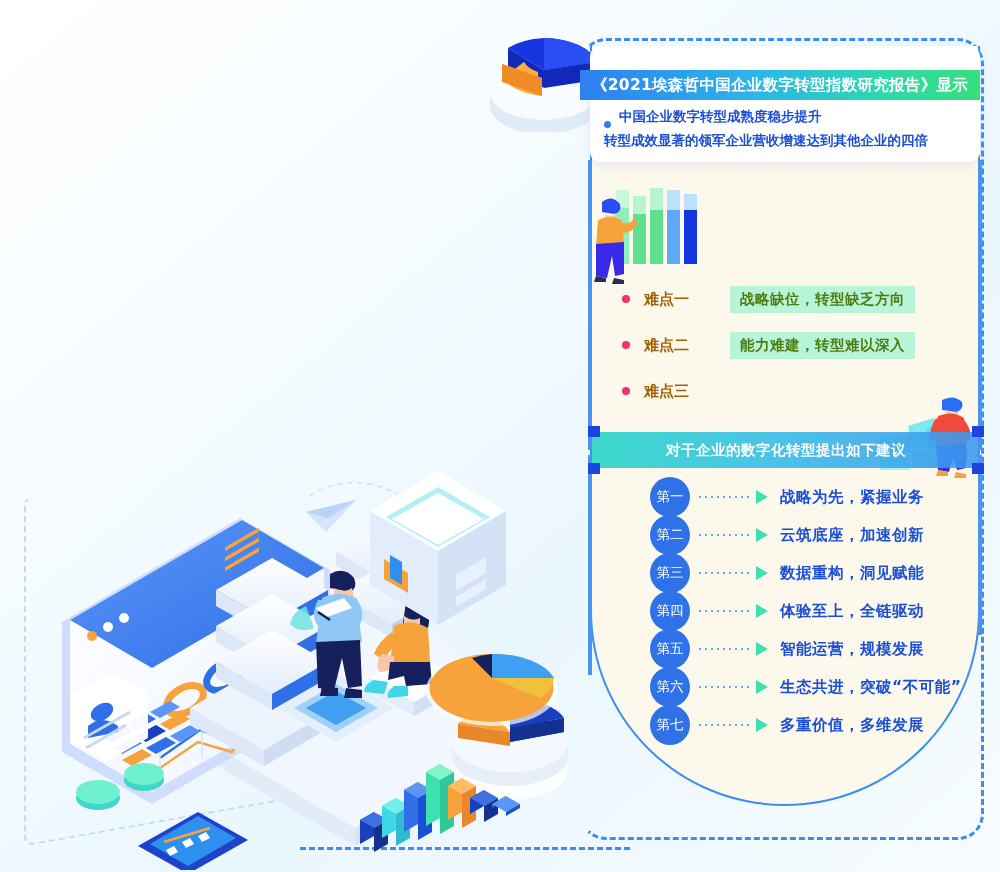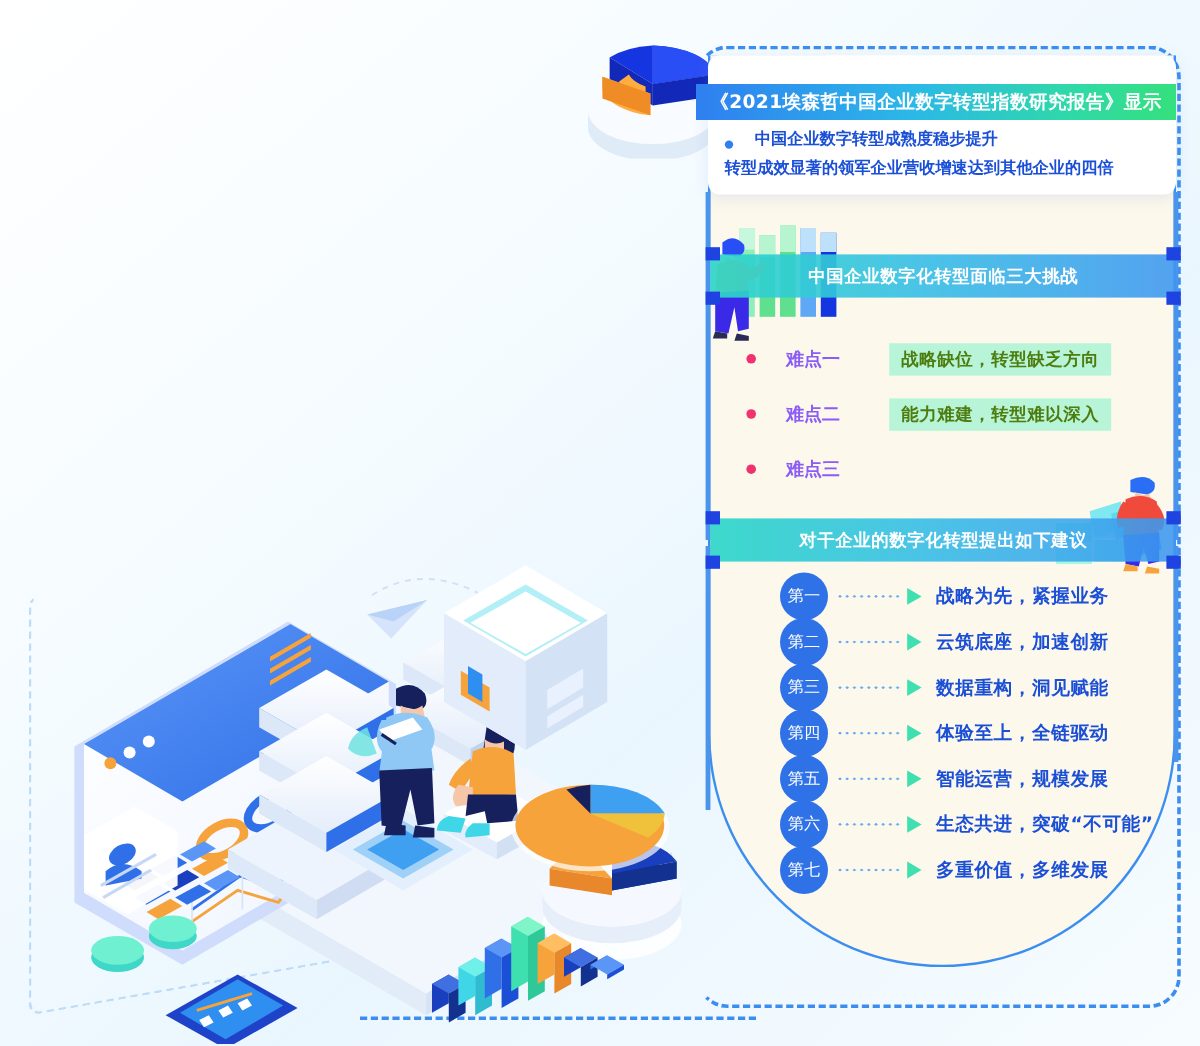--- a/index.html
+++ b/index.html
@@ -48,21 +48,21 @@
   .title-bar{
     position:absolute;left:580px;top:70px;width:400px;height:30px;
     background:linear-gradient(90deg,#2f7ff0 0%,#2bb8e8 45%,#2fd9a8 78%,#35e07d 100%);
     display:flex;align-items:center;justify-content:center;
     color:#fff;font-size:15.5px;font-weight:bold;letter-spacing:.3px;
   }
   .bullet-block{
     position:absolute;left:604px;top:104px;width:376px;
     color:#1a4fd6;font-size:13.5px;line-height:24px;font-weight:bold;
   }
-  .bullet-row{display:flex;align-items:center;gap:18px;}
+  .bullet-row{display:flex;align-items:flex-end;gap:8px;}
   .dot-blue{
     width:7px;height:7px;border-radius:50%;background:#2f7ff0;
     margin-top:8px;flex:none;
   }
   .bullet-sub{}
 
   
   .ribbon{
     position:absolute;height:36px;display:flex;align-items:center;
     color:#fff;font-size:14.5px;font-weight:bold;letter-spacing:.5px;
@@ -76,21 +76,21 @@
   .tab.tl{left:-4px;top:-6px;}
   .tab.bl{left:-4px;bottom:-6px;}
   .tab.tr{right:-4px;top:-6px;}
   .tab.br{right:-4px;bottom:-6px;}
 
   
   .chal-list{position:absolute;left:622px;top:276px;width:330px;}
   .chal-row{display:flex;align-items:center;height:46px;}
   .dot-pink{width:8px;height:8px;border-radius:50%;background:#f0326e;flex:none;}
   .chal-key{
-    margin-left:25px;width:86px;color:#8b5cf6;font-size:15px;font-weight:bold;
+    margin-left:14px;width:86px;color:#a16207;font-size:15px;font-weight:bold;
   }
   .chal-chip{
     background:#b8f5d8;color:#4d7c0f;font-size:14.5px;font-weight:bold;
     padding:4px 10px;letter-spacing:.5px;
   }
 
   
   .rec-list{position:absolute;left:650px;top:478px;width:320px;}
   .rec-row{display:flex;align-items:center;height:38px;}
   .rec-circle{
@@ -406,28 +406,20 @@
       <path d="M10 26 q10 -8 18 2 q2 8 -6 10 l-12 -2 z" fill="#2a4ef5"></path>
       <path d="M13 38 q6 4 11 0 l0 6 -11 2 z" fill="#f6c6a8"></path>
       <path d="M6 44 q12 -6 24 0 l2 24 -28 2 z" fill="#f7a33c"></path>
       <path d="M28 46 q10 4 14 -4 l4 4 q-6 14 -20 10 z" fill="#f7a33c"></path>
       <path d="M4 68 l28 -2 0 32 -9 2 -3 -20 -5 22 -11 -2 z" fill="#3a2ae8"></path>
       <path d="M4 100 l10 2 0 4 -12 0 z" fill="#2a2a55"></path>
       <path d="M22 102 l10 2 0 4 -12 0 z" fill="#2a2a55"></path>
     </g>
   </svg>
 
-  <div class="ribbon" style="left:592px;top:212px;width:388px;">
-    <div class="rb-bg"></div>
-    <span class="tab tl"></span>
-    <span class="tab bl"></span>
-    <span class="tab tr"></span>
-    <span class="tab br"></span>
-    <span class="rb-label">中国企业数字化转型面临三大挑战</span>
-  </div>
 
   <div class="chal-list">
     <div class="chal-row">
       <span class="dot-pink"></span>
       <span class="chal-key">难点一</span>
       <span class="chal-chip">战略缺位，转型缺乏方向</span>
     </div>
     <div class="chal-row">
       <span class="dot-pink"></span>
       <span class="chal-key">难点二</span>

